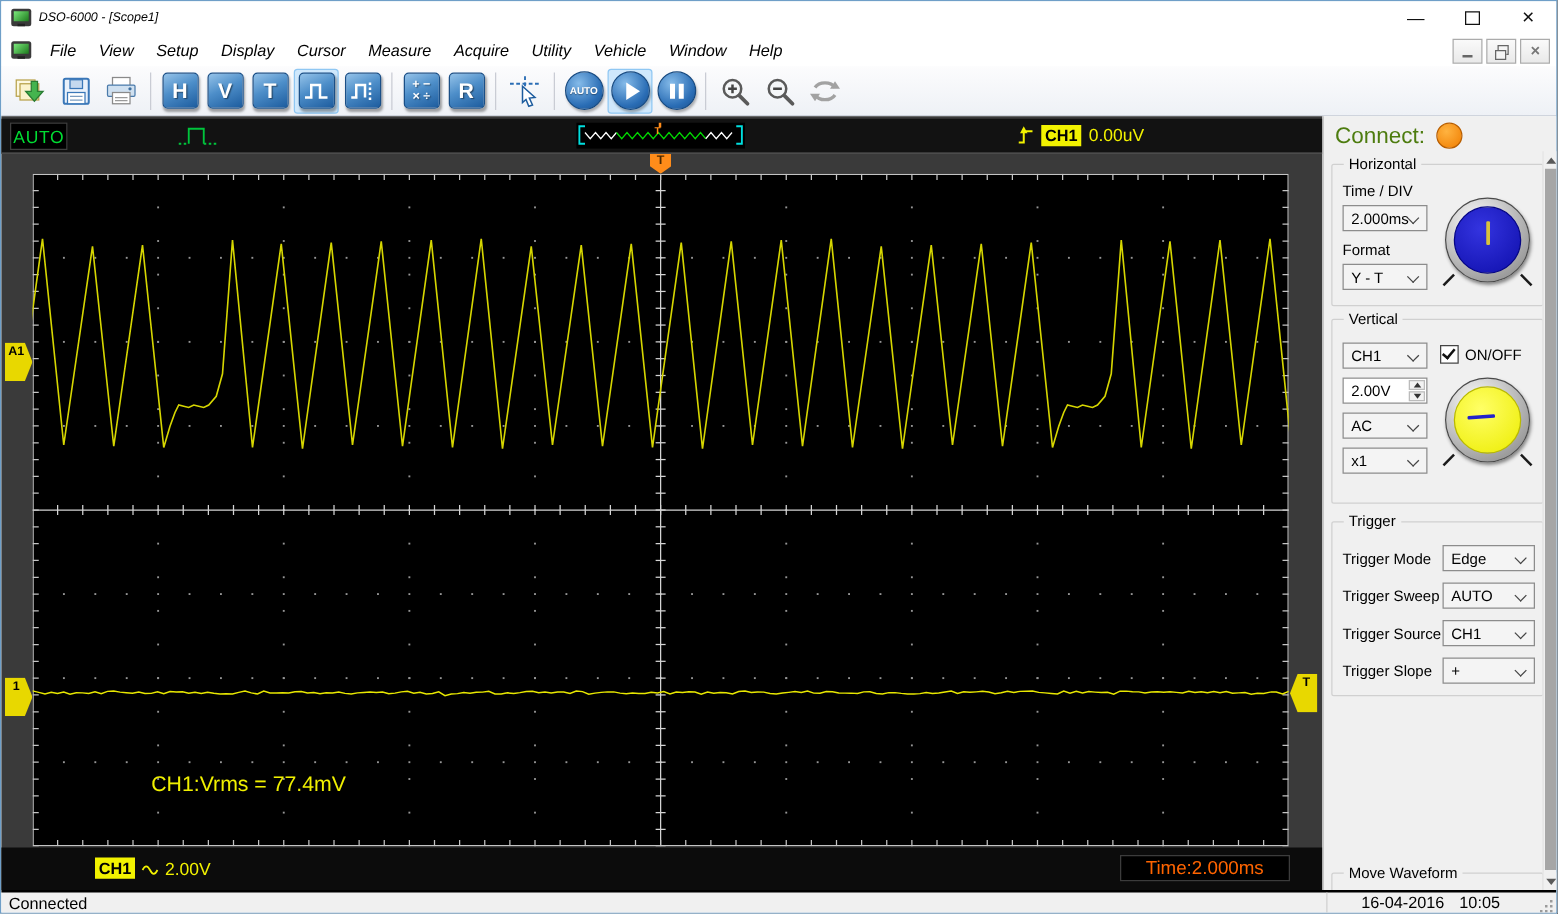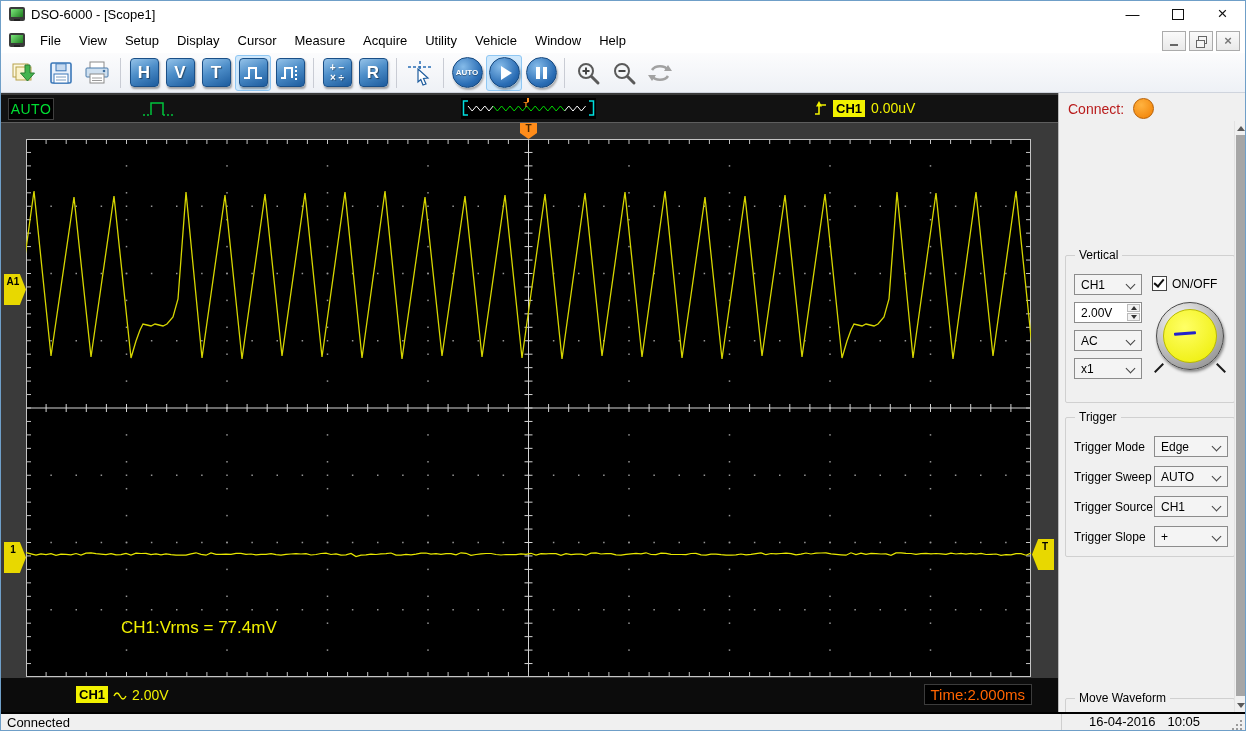--- a/index.html
+++ b/index.html
@@ -3,27 +3,27 @@
 <meta charset="utf-8">
 <style>
   html,body{margin:0;padding:0;background:#888;}
   #app{position:relative;width:1246px;height:731px;background:#fff;overflow:hidden;
        font-family:"Liberation Sans",sans-serif;border:1px solid #6f9fc8;box-sizing:border-box;}
   
   .titlebar{position:absolute;left:0;top:0;width:100%;height:26px;background:#ffffff;display:flex;align-items:center;}
   .app-icon{width:16px;height:14px;margin:0 6px 0 8px;position:relative;background:#3a3a3a;border-radius:2px;}
   .app-icon::before{content:"";position:absolute;left:2px;top:2px;right:2px;bottom:4px;background:linear-gradient(135deg,#7ce87c,#1d7a1d);}
   .app-icon::after{content:"";position:absolute;left:5px;bottom:0;width:6px;height:2px;background:#222;}
-  .title-text{font-size:13px;color:#000;}
+  .title-text{font-size:10px;color:#000;font-style:italic;}
   .win-controls{margin-left:auto;display:flex;height:100%;}
   .win-btn{width:45px;height:100%;display:flex;align-items:center;justify-content:center;color:#111;font-size:14px;}
   .max-glyph{width:10px;height:9px;border:1px solid #111;}
   .close-glyph{font-size:17px;line-height:10px;}
   
-  .menubar{position:absolute;left:0;top:26px;width:100%;height:26px;background:#ffffff;display:flex;align-items:center;}
+  .menubar{position:absolute;left:0;top:26px;width:100%;height:26px;background:#ffffff;display:flex;align-items:center;font-style:italic;}
   .menu-item{font-size:13px;color:#000;padding:3px 9px;}
   .mdi-controls{position:absolute;right:5px;top:4px;display:flex;gap:3px;}
   .mdi-btn{width:22px;height:18px;border:1px solid #ababab;background:linear-gradient(#fafafa,#e9e9e9);display:flex;align-items:center;justify-content:center;position:relative;}
   .mdi-min{width:8px;height:2px;background:#666;margin-top:8px;}
   .mdi-rest{width:7px;height:6px;border:1px solid #666;position:relative;background:#f5f5f5;margin-left:2px;margin-bottom:2px;}
   .mdi-rest::before{content:"";position:absolute;left:-3px;top:3px;width:7px;height:6px;border:1px solid #666;background:#f5f5f5;}
   .mdi-x{color:#777;font-size:13px;font-weight:bold;line-height:10px;}
   
   .toolbar{position:absolute;left:0;top:52px;width:100%;height:40px;background:linear-gradient(#fcfcfd,#eef1f6);border-bottom:1px solid #cfd4dd;display:flex;align-items:center;padding-left:6px;box-sizing:border-box;}
   .tb{width:34px;height:34px;display:flex;align-items:center;justify-content:center;margin:0 1px;border-radius:3px;}
@@ -44,32 +44,32 @@
   
   .scope-region{position:absolute;left:0;top:92px;width:1057px;height:619px;background:#3a3a3a;}
   .scope-topbar{position:absolute;left:0;top:2px;width:100%;height:27px;background:#121212;border-bottom:1px solid #5e5e5e;}
   .auto-box{position:absolute;left:7px;top:3px;width:44px;height:20px;background:#000;border:1px solid #3f3f3f;
             color:#00dd33;font-size:14px;display:flex;align-items:center;justify-content:center;letter-spacing:.5px;}
   .trig-readout{position:absolute;left:813px;top:3px;display:flex;align-items:center;gap:6px;height:20px;}
   .badge{background:#f2f200;color:#000;font-weight:bold;font-size:13px;padding:1px 3px;line-height:15px;}
   .yellow-text{color:#f2f200;font-size:14px;}
   .scope-bottombar{position:absolute;left:0;top:585px;width:100%;height:34px;background:#0c0c0c;}
   .ch-readout{position:absolute;left:75px;top:8px;display:flex;align-items:center;gap:5px;}
-  .time-box{position:absolute;right:26px;top:6px;background:#000;border:1px solid #3c3c3c;padding:1px 6px;color:#ff6400;font-size:15px;}
+  .time-box{position:absolute;right:26px;top:6px;background:#000;border:1px solid #3c3c3c;padding:1px 20px;color:#ff6400;font-size:15px;}
   #graticule{position:absolute;left:25px;top:46px;}
   .trig-strip{position:absolute;left:0;top:30px;width:100%;height:16px;}
   .t-flag{position:absolute;left:519px;top:0;width:17px;height:16px;background:#ff8c1a;color:#4a2800;font-weight:bold;font-size:10px;
           text-align:center;line-height:12px;clip-path:polygon(0 0,100% 0,100% 62%,50% 100%,0 62%);}
   .marker{position:absolute;width:22px;height:31px;background:#e8d800;color:#000;font-weight:bold;font-size:10px;line-height:15px;text-align:center;}
   .marker.right-tip{clip-path:polygon(0 0,72% 0,100% 50%,72% 100%,0 100%);padding-right:4px;box-sizing:border-box;}
   .marker.left-tip{clip-path:polygon(28% 0,100% 0,100% 100%,28% 100%,0 50%);padding-left:4px;box-sizing:border-box;}
   
   .right-panel{position:absolute;left:1057px;top:92px;width:189px;height:619px;background:#f0f0f0;border-left:1px solid #b9b9b9;box-sizing:border-box;overflow:hidden;}
   .connect-row{position:absolute;left:9px;top:5px;display:flex;align-items:center;gap:9px;}
-  .connect-label{font-size:14px;color:#b91c1c;}
+  .connect-label{font-size:18px;color:#4d7c0f;}
   .connect-dot{width:19px;height:19px;border-radius:50%;background:radial-gradient(circle at 38% 32%,#ffb340,#f07d00);border:1px solid #b85e00;}
   .groupbox{position:absolute;border:1px solid #d0d0d0;border-radius:2px;}
   .group-title{position:absolute;left:9px;top:-8px;background:#f0f0f0;padding:0 4px;font-size:12px;color:#000;}
   .plabel{position:absolute;font-size:12px;color:#000;}
   .combo{position:absolute;height:21px;background:#f4f4f4;border:1px solid #8c8c8c;font-size:12px;color:#000;box-sizing:border-box;}
   .combo .val{position:absolute;left:6px;top:3px;}
   .chev{position:absolute;right:7px;top:6px;width:6px;height:6px;border-right:1.6px solid #444;border-bottom:1.6px solid #444;transform:rotate(45deg);}
   .spin{position:absolute;height:21px;background:#fff;border:1px solid #8c8c8c;font-size:12px;box-sizing:border-box;}
   .spin .val{position:absolute;left:6px;top:3px;}
   .spin-btns{position:absolute;right:1px;top:1px;width:13px;height:17px;display:flex;flex-direction:column;gap:1px;}
@@ -984,20 +984,41 @@
       <div class="time-box">Time:2.000ms</div>
     </div>
   </div>
 
   <div class="right-panel">
     <div class="connect-row">
       <span class="connect-label">Connect:</span>
       <div class="connect-dot"></div>
     </div>
 
+    <div class="groupbox" style="left:6px;top:38px;width:168px;height:112px;">
+      <span class="group-title">Horizontal</span>
+      <span class="plabel" style="left:8px;top:14px;">Time / DIV</span>
+      <div class="combo" style="left:8px;top:32px;width:68px;">
+        <span class="val">2.000ms</span>
+          <span class="chev"></span>
+      </div>
+      <span class="plabel" style="left:8px;top:61px;">Format</span>
+      <div class="combo" style="left:8px;top:79px;width:68px;">
+        <span class="val">Y - T</span>
+          <span class="chev"></span>
+      </div>
+      <div class="knob-wrap" style="left:88px;top:24px;">
+        <div class="stop-mark l"></div>
+        <div class="stop-mark r"></div>
+        <div class="knob-outer"></div>
+        <div class="knob-inner blue">
+            <div class="ptr-v"></div>
+          </div>
+      </div>
+    </div>
 
     <div class="groupbox" style="left:6px;top:162px;width:168px;height:146px;">
       <span class="group-title">Vertical</span>
       <div class="combo" style="left:8px;top:18px;width:68px;">
         <span class="val">CH1</span>
           <span class="chev"></span>
       </div>
       <div class="checkbox-row" style="left:86px;top:20px;">
         <div class="checkbox"></div>
         <span class="cb-label">ON/OFF</span>

